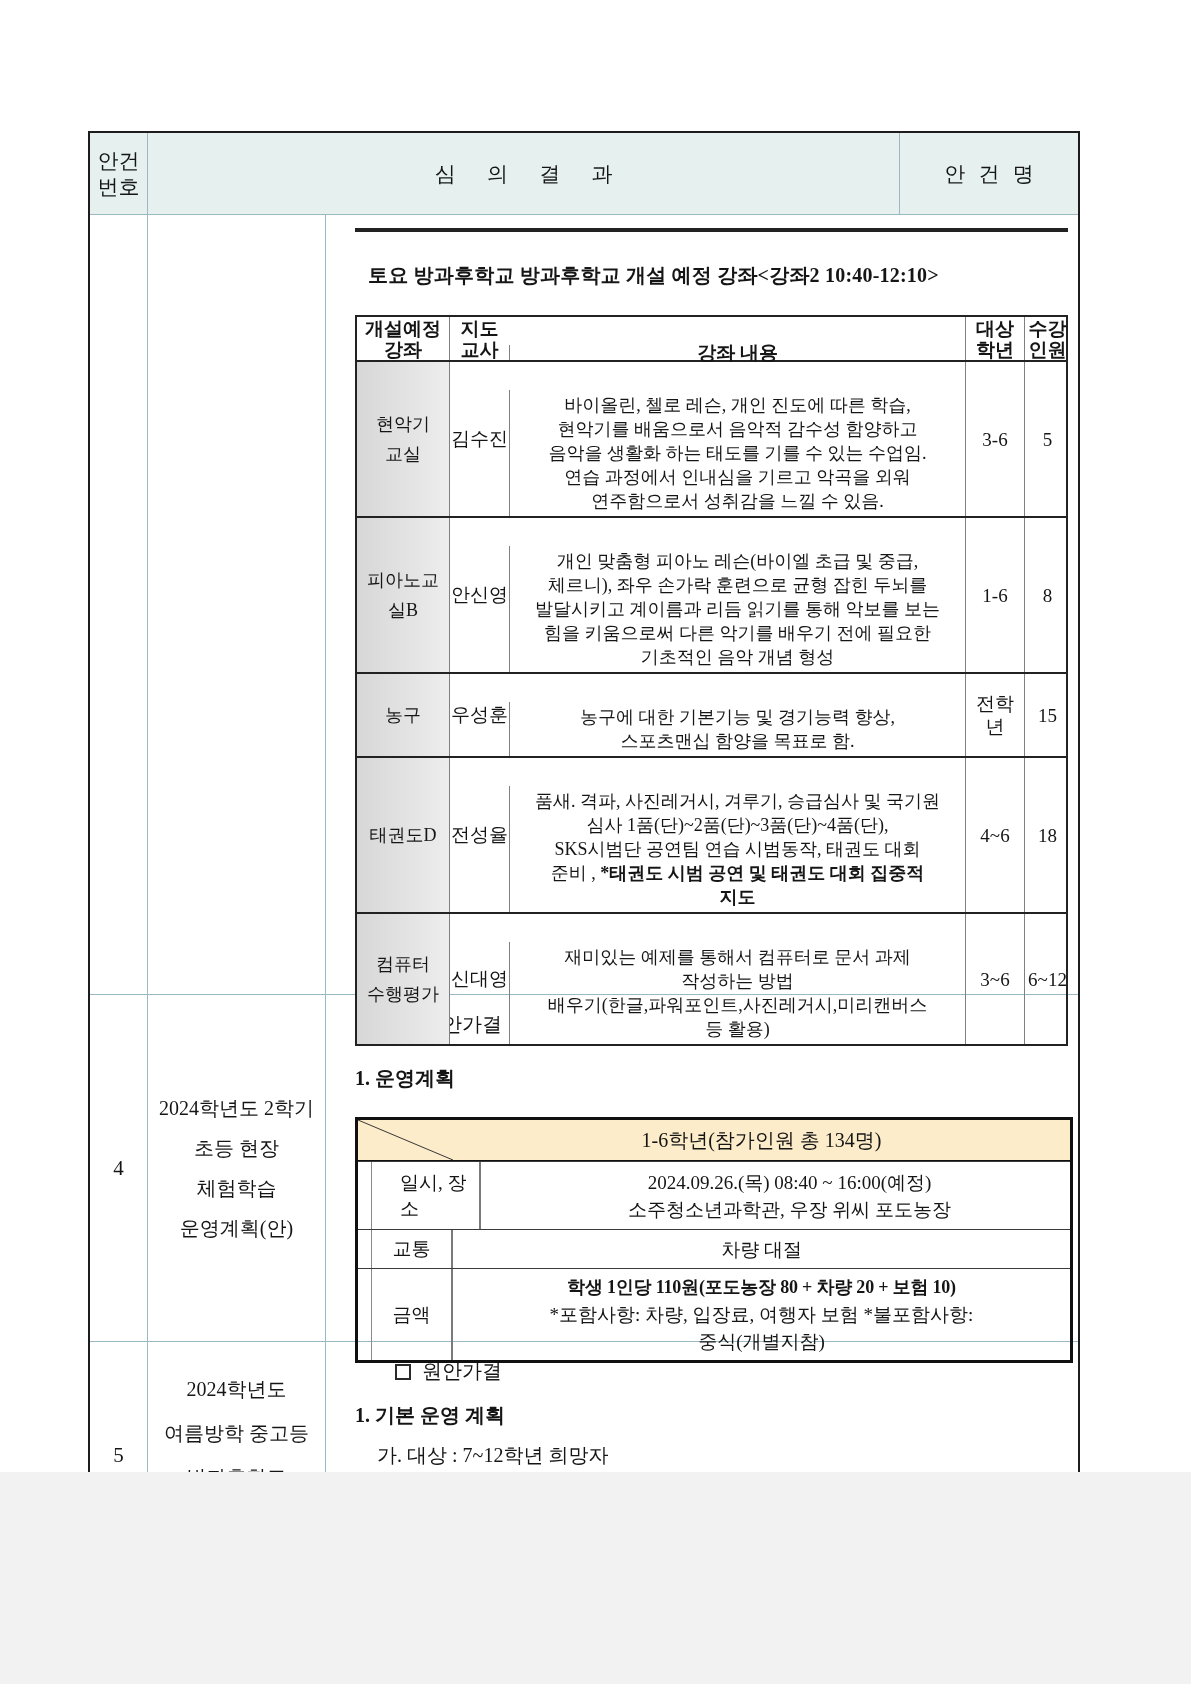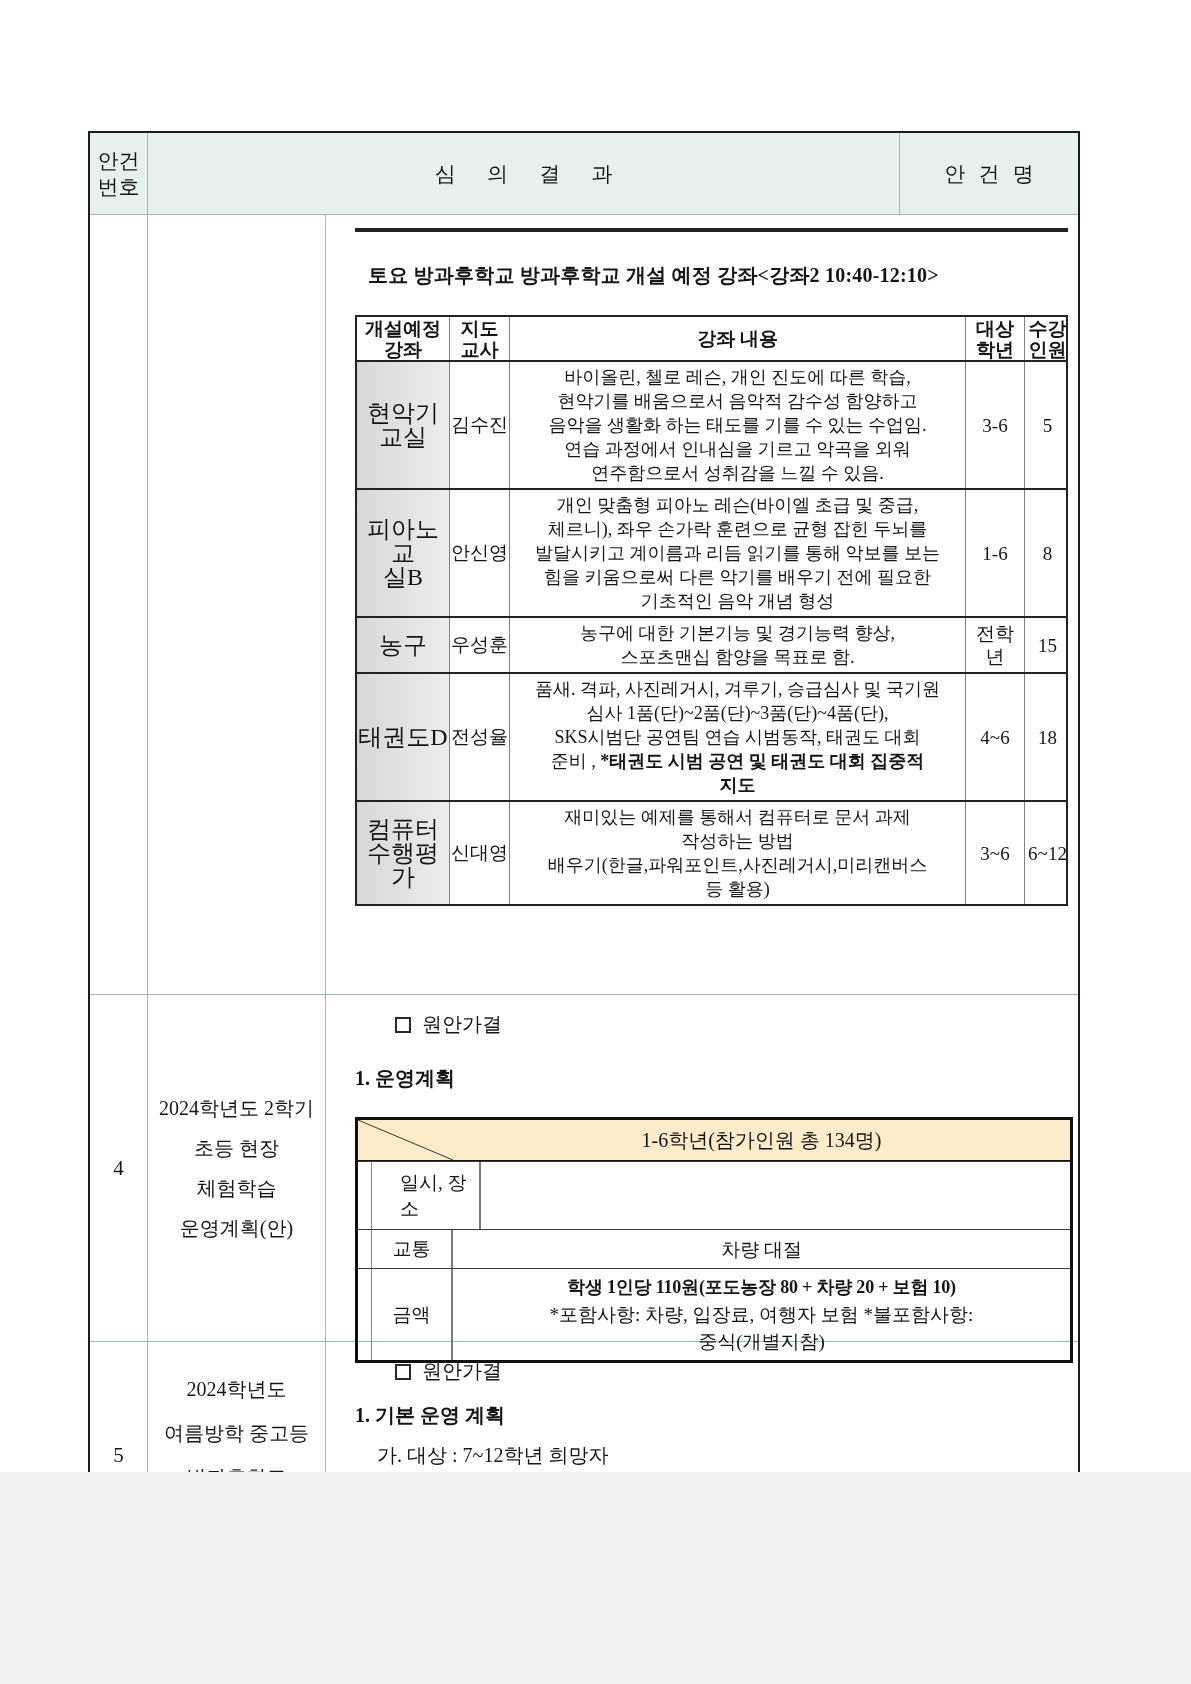--- a/index.html
+++ b/index.html
@@ -62,24 +62,24 @@
   .cc-grade  { width:59px; flex:0 0 59px; }
   .cc-cap    { width:46px; flex:0 0 46px; }
 
   .ctitle { margin:30px 0 0 42px; font-weight:bold; font-size:20px; letter-spacing:0.2px; }
 
   .ctable { margin:26px 0 0 29px; width:713px; border:2px solid #222; }
   .ctable .crow { display:flex; border-top:2px solid #222; }
   .ctable .crow.hdr { border-top:none; height:43px; }
   .ctable .ccell { border-left:1px solid #808080; display:flex; align-items:center; justify-content:center; text-align:center; }
   .ctable .ccell:first-child { border-left:none; }
-  .c1 { width:92px; flex:0 0 92px; font-size:24px; line-height:24px; }
+  .c1 { width:92px; flex:0 0 92px; font-size:18px; line-height:30px; }
   .crow:not(.hdr) .c1 { background:linear-gradient(90deg,#d7d7d7,#ededed); }
   .c2 { width:60px; flex:0 0 60px; font-size:19px; }
-  .c3 { width:456px; flex:0 0 456px; padding:3px 1px; }
+  .c3 { width:456px; flex:0 0 456px; padding:3px 1px;margin-top:28px; }
   .c3 .txt { width:100%; text-align:center; font-size:18px; line-height:24px; white-space:pre-line; }
   .c4 { width:59px; flex:0 0 59px; font-size:19px; line-height:23px; padding:0 2px; word-break:break-all; }
   .c5 { width:46px; flex:0 0 46px; font-size:19px; line-height:23px; padding:0 2px; word-break:break-all; }
   .hdr .ccell { font-weight:bold; font-size:19px; line-height:21px; }
 
   
   .acontent { padding:14px 0 0 29px; }
   .decision { display:flex; align-items:center; font-size:20px; margin-top:2px;margin-left:40px; }
   .chk { width:16px; height:16px; border:2px solid #2a2a2a; margin-right:11px; flex:0 0 16px; }
   .sec-title { margin-top:27px; font-weight:bold; font-size:20px; }
@@ -245,20 +245,25 @@
               <svg viewBox="0 0 95 41" preserveAspectRatio="none">
                 <line x1="0" y1="0" x2="95" y2="41" stroke="#333" stroke-width="1"></line>
               </svg>
             </div>
             <div class="phead">1-6학년(참가인원 총 134명)</div>
           </div>
 
           <div class="prow r-datetime">
             <div class="pspacer"></div>
             <div class="plabel">일시, 장소</div>
+            <div class="pval">
+
+              <div class="pre">2024.09.26.(목) 08:40 ~ 16:00(예정)
+소주청소년과학관, 우장 위씨 포도농장</div>
+            </div>
           </div>
 
           <div class="prow r-transport">
             <div class="pspacer"></div>
             <div class="plabel">교통</div>
             <div class="pval">
 
               <div class="pre">차량 대절</div>
             </div>
           </div>

